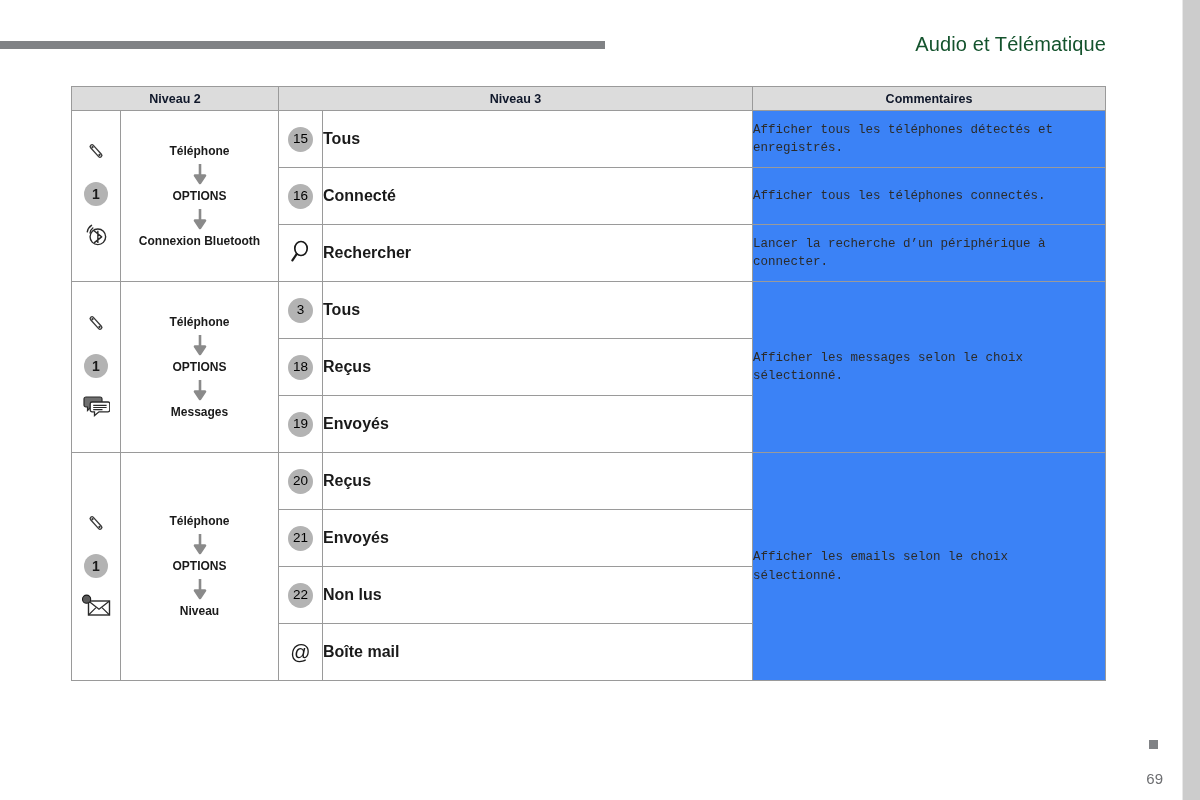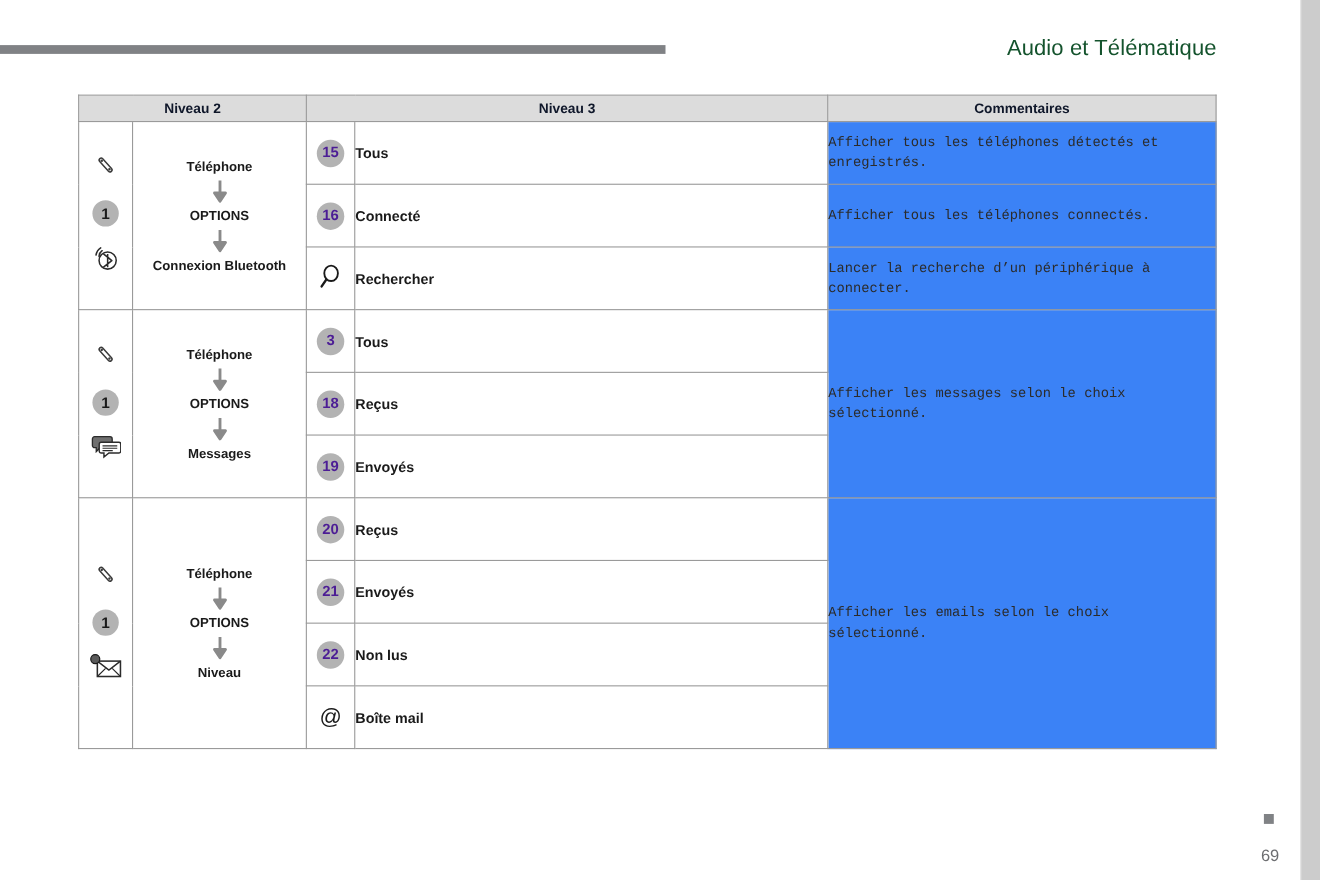--- a/index.html
+++ b/index.html
@@ -135,39 +135,39 @@
   
   td.numcell {
     background: #ffffff;
     text-align: center;
     padding: 0;
   }
   .num-badge {
     width: 25px; height: 25px;
     border-radius: 50%;
     background: #b3b3b3;
-    color: #4c1d95;
+    color: #000000;
     font-size: 13.5px;
-    font-weight: bold;
+    font-weight: normal;
     display: inline-flex; align-items: center; justify-content: center;
     line-height: 1;
   }
   .glyph-at {
     font-size: 20px;
     color: #1a1a1a;
     font-weight: normal;
     line-height: 1;
     display: inline-block;
   }
 
   
   td.lvl3cell {
     background: #ffffff;
     padding: 6px 0 6px 28px;
-    font-size: 13px;
+    font-size: 16px;
     font-weight: bold;
     color: #1a1a1a;
   }
 
   
   td.cmtcell {
     background: #3b82f6;
     padding: 10px 12px;
     font-size: 12.5px;
     color: #2b2b2b;

